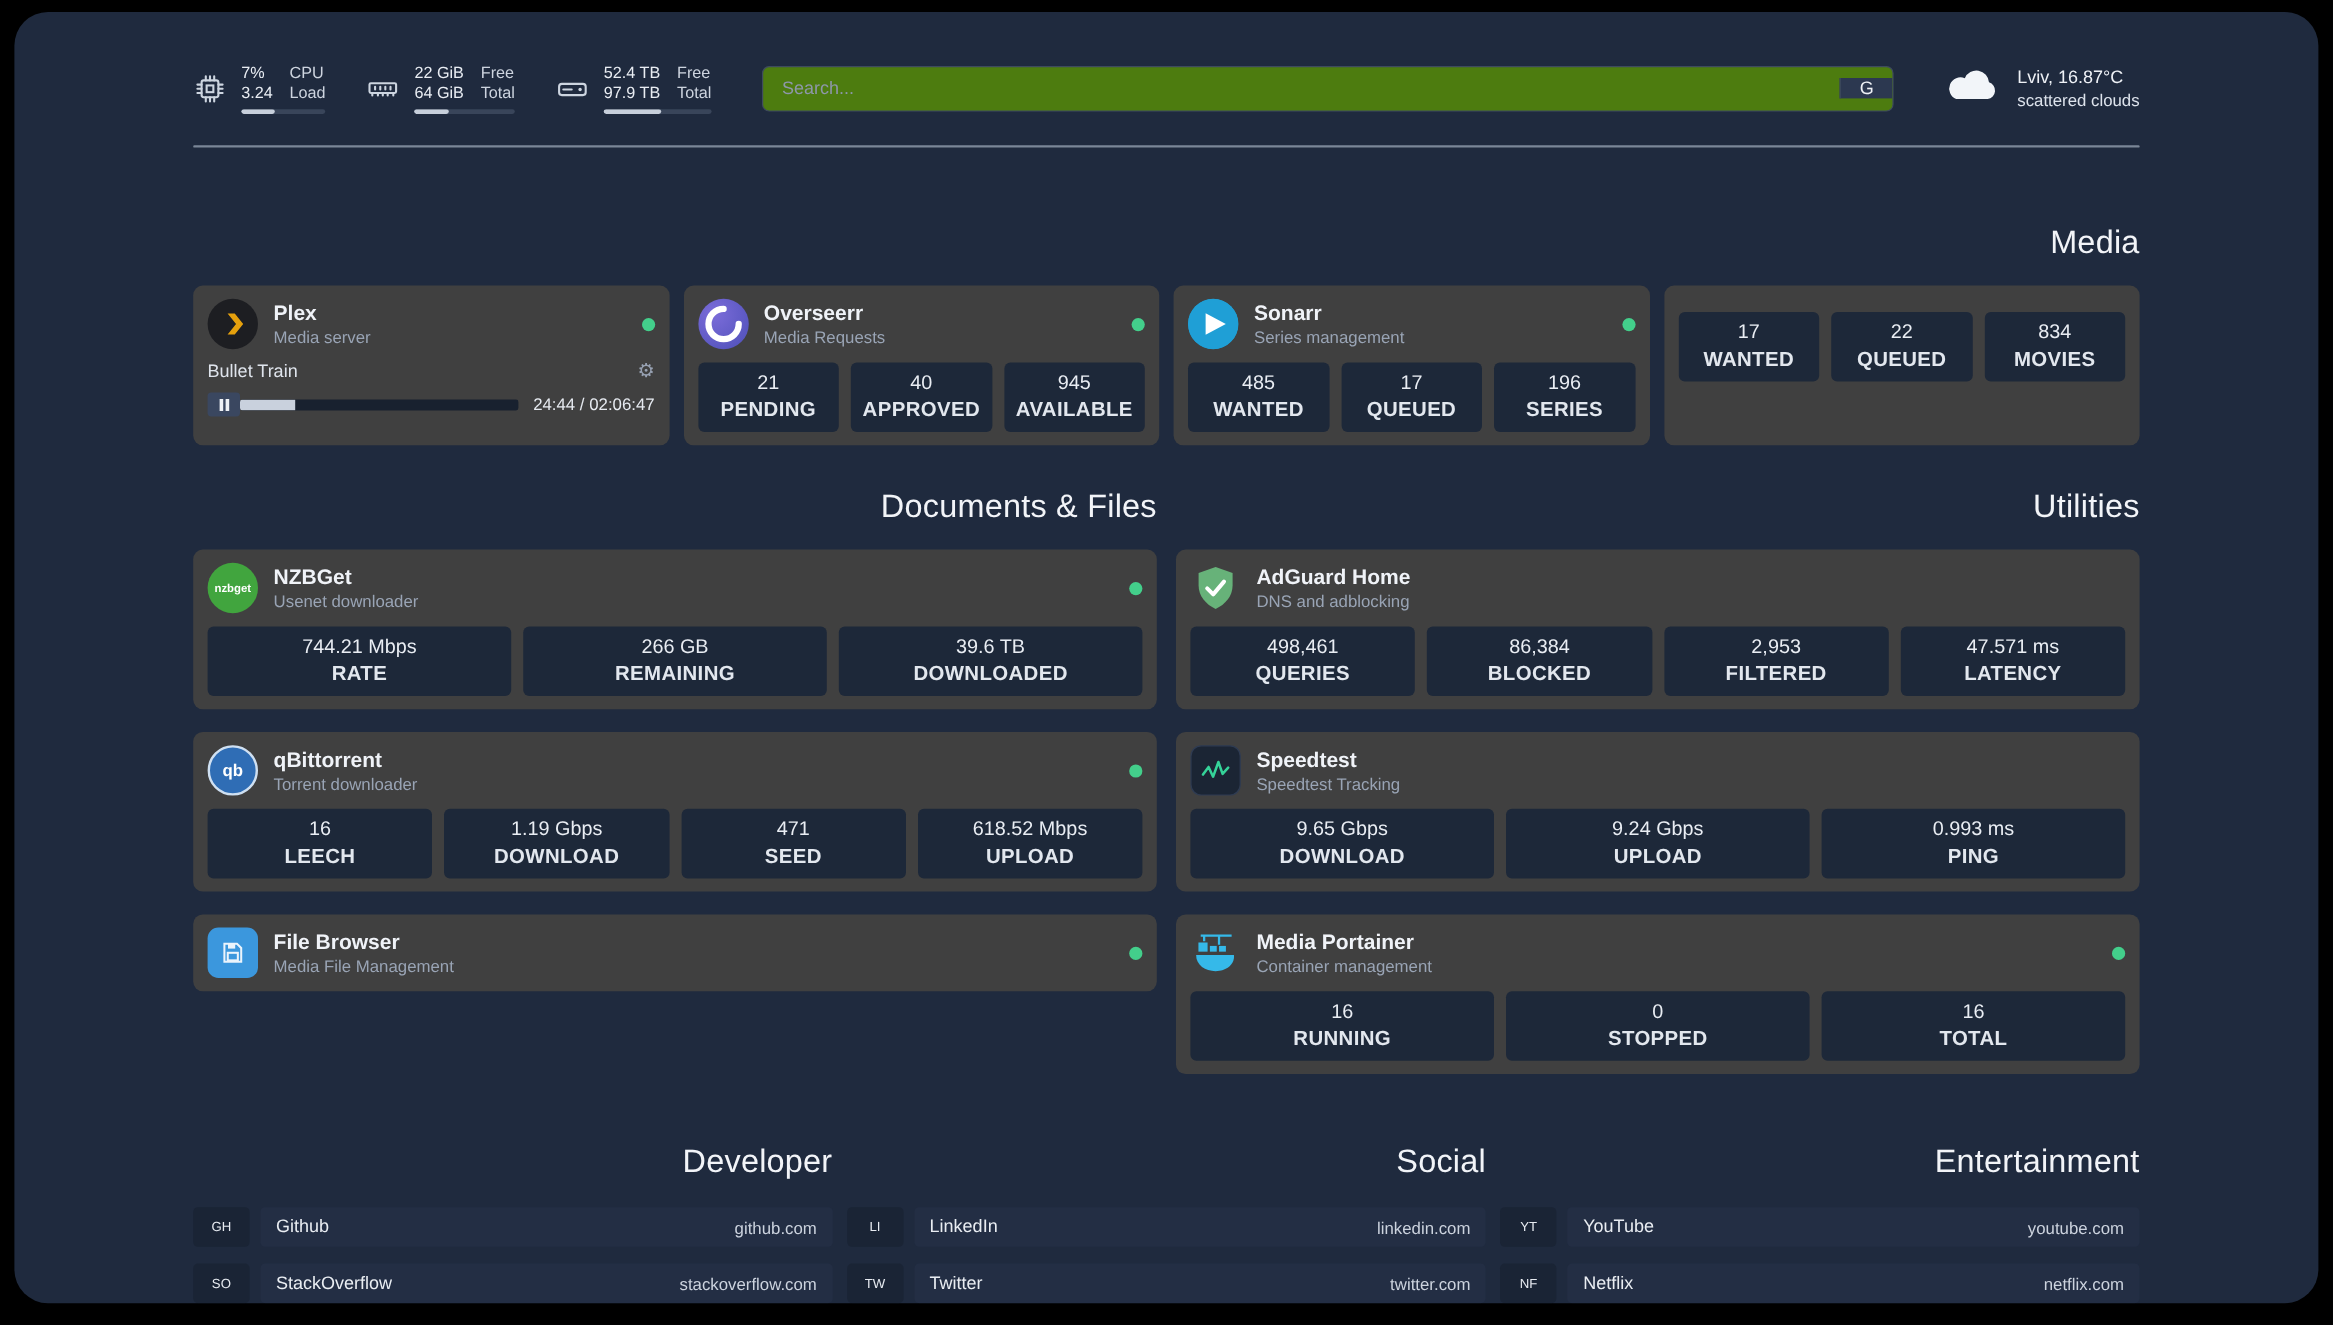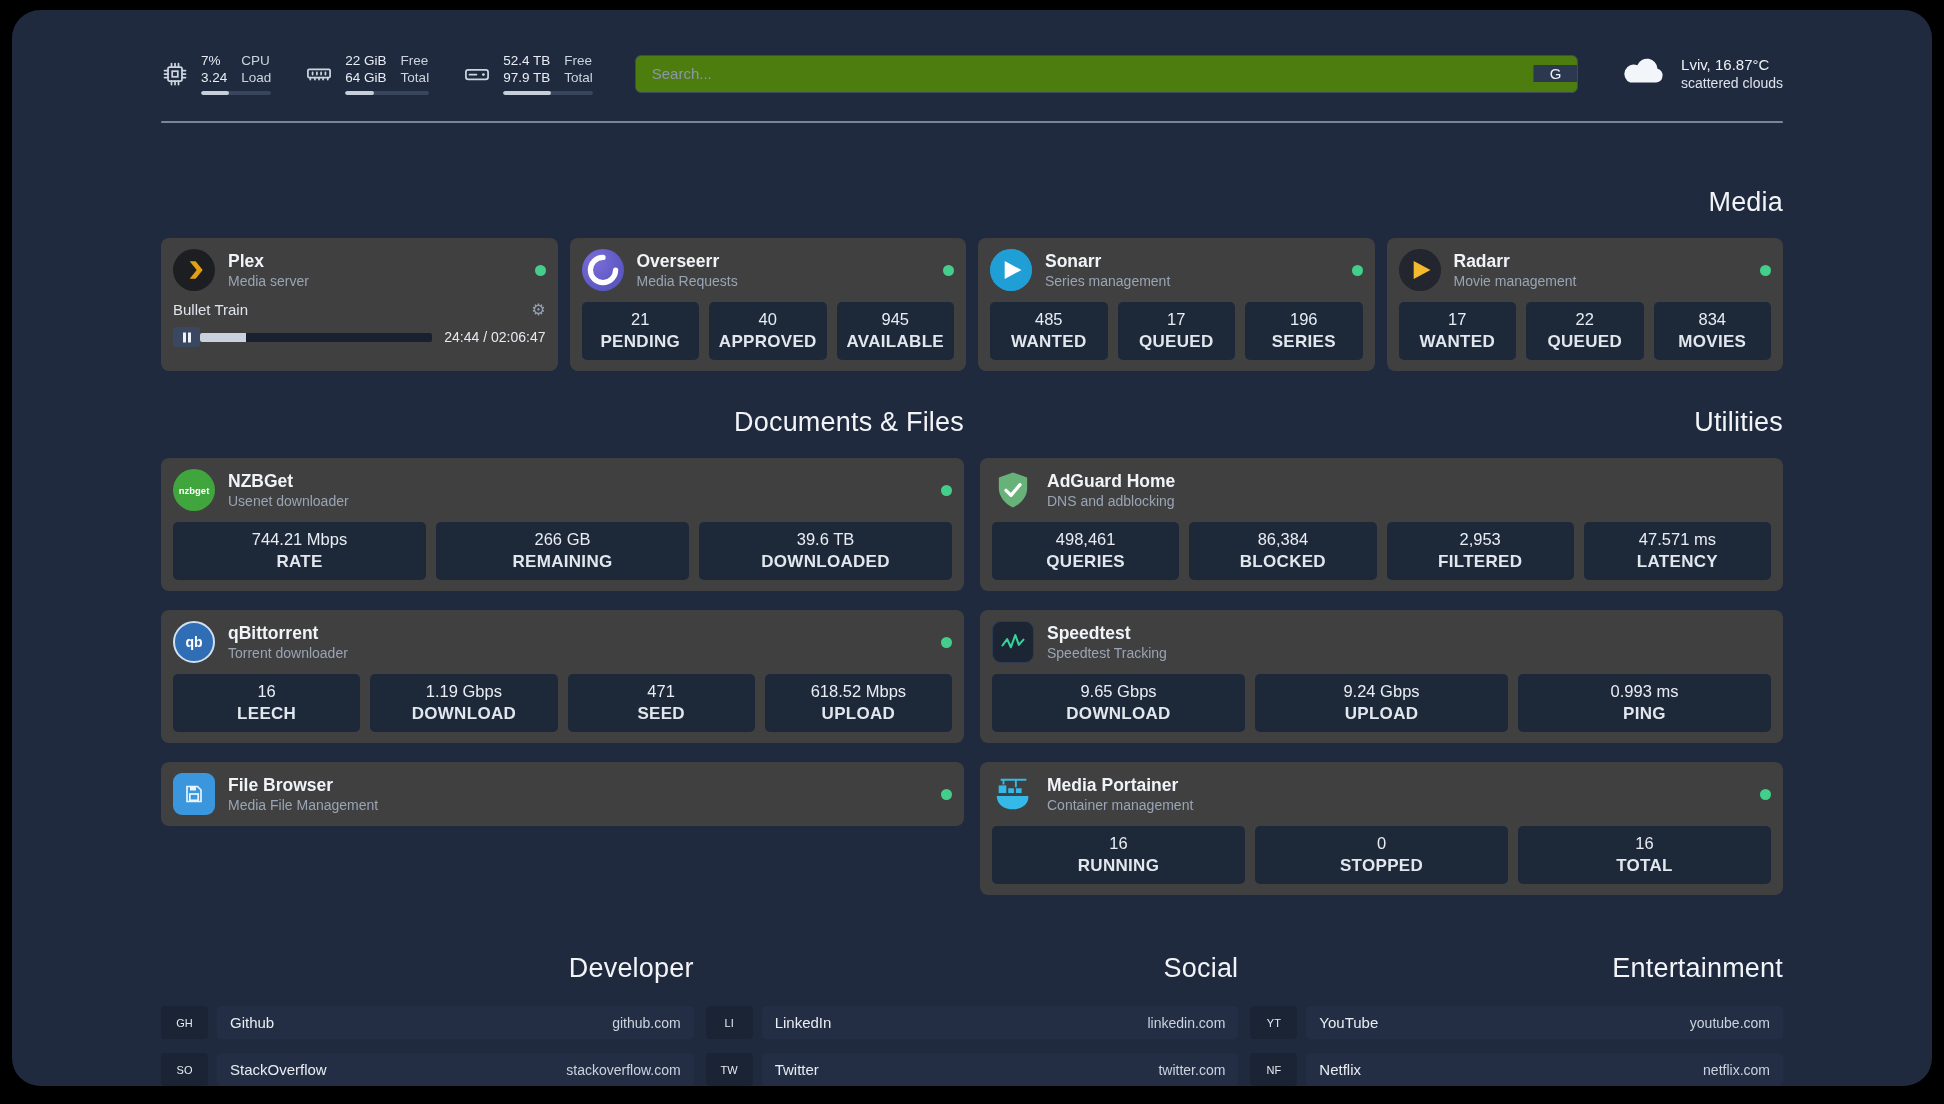--- a/index.html
+++ b/index.html
@@ -288,33 +288,20 @@
             <div class="stat-label">QUEUED</div>
           </div>
           <div class="stat">
             <div class="stat-value">196</div>
             <div class="stat-label">SERIES</div>
           </div>
         </div>
       </div>
 
       <div class="card">
-        <div class="card-head">
-          <div class="app-icon radarr-bg">
-            <svg viewBox="0 0 40 40" width="42" height="42">
-                <circle cx="20" cy="20" r="20" fill="#23262e"></circle>
-                <path d="M14 11.5L30 20l-16 8.5z" fill="#f5b92d"></path>
-              </svg>
-          </div>
-          <div class="app-meta">
-            <div class="app-name">Radarr</div>
-            <div class="app-sub">Movie management</div>
-          </div>
-          <span class="dot"></span>
-        </div>
         <div class="stats cols3">
           <div class="stat">
             <div class="stat-value">17</div>
             <div class="stat-label">WANTED</div>
           </div>
           <div class="stat">
             <div class="stat-value">22</div>
             <div class="stat-label">QUEUED</div>
           </div>
           <div class="stat">

